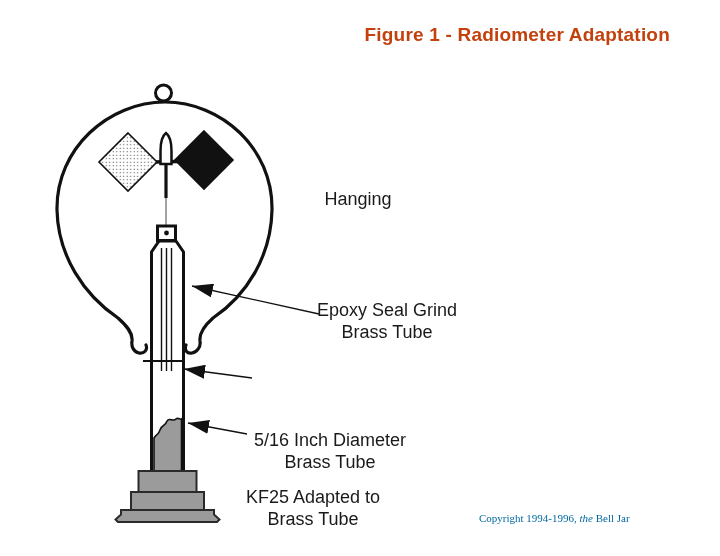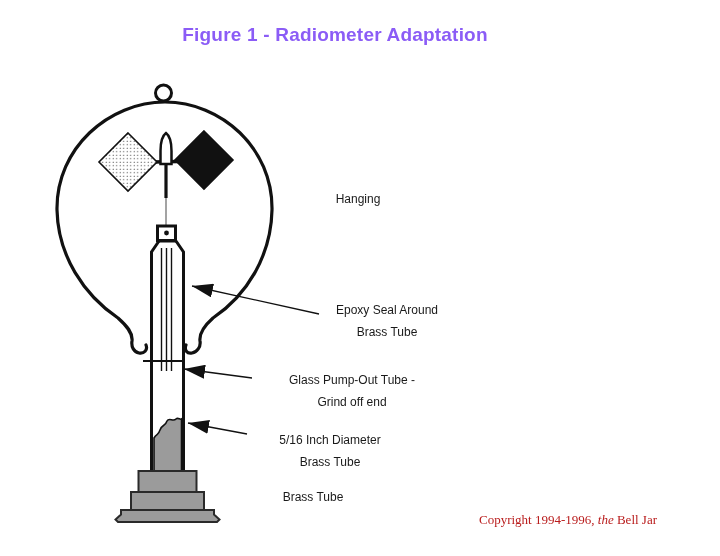--- a/index.html
+++ b/index.html
@@ -3,37 +3,37 @@
 <meta charset="utf-8">
 <style>
   html, body { margin: 0; padding: 0; background: #ffffff; }
   .page {
     position: relative; width: 720px; height: 556px;
     background: #ffffff; overflow: hidden;
     font-family: "Liberation Sans", sans-serif; color: #111;
   }
   .fig-title {
     position: absolute; top: 24px; left: 0; width: 670px;
-    text-align: center; font-size: 19px; font-weight: 600;
-    letter-spacing: 0.2px; color: #8b5cf6;
+    text-align: right; font-size: 19px; font-weight: 600;
+    letter-spacing: 0.2px; color: #c2410c;
   }
   .diagram-svg { position: absolute; left: 0; top: 0; }
   .callout {
     position: absolute; width: 220px; text-align: center;
-    font-size: 12px; line-height: 22px; color: #1a1a1a; white-space: nowrap;
+    font-size: 18px; line-height: 22px; color: #1a1a1a; white-space: nowrap;
   }
   .callout div { white-space: nowrap; }
   .co-hanging { left: 248px; top: 188px; }
   .co-epoxy   { left: 277px; top: 299px; }
   .co-pumpout { left: 242px; top: 369px; }
   .co-brass   { left: 220px; top: 423px; margin-top: 6px; }
   .co-kf25    { left: 203px; top: 486px; }
   .copyright {
     position: absolute; left: 479px; top: 512px;
-    font-family: "Liberation Serif", serif; font-size: 13px; color: #b91c1c;
+    font-family: "Liberation Serif", serif; font-size: 11px; color: #0369a1;
     white-space: nowrap;
   }
   .copyright .article { font-style: italic; }
 </style>
 </head>
 <body>
 
 <div class="page">
 
   <div class="fig-title">Figure 1 - Radiometer Adaptation</div>
@@ -102,35 +102,32 @@
     <line x1="319" y1="314" x2="192" y2="286" stroke="#111111" stroke-width="1.3" marker-end="url(#ah)"></line>
     <line x1="252" y1="378" x2="184" y2="369" stroke="#111111" stroke-width="1.3" marker-end="url(#ah)"></line>
     <line x1="247" y1="434" x2="188" y2="423" stroke="#111111" stroke-width="1.3" marker-end="url(#ah)"></line>
   </svg>
 
   <div class="callout co-hanging">
     <div>Hanging</div>
   </div>
 
   <div class="callout co-epoxy">
-    <div>Epoxy Seal Around</div>
+    <div>Epoxy Seal Grind</div>
     <div>Brass Tube</div>
   </div>
 
-  <div class="callout co-pumpout">
-    <div>Glass Pump-Out Tube -</div>
-    <div>Grind off end</div>
-  </div>
 
   <div class="callout co-brass">
     <div>5/16 Inch Diameter</div>
     <div>Brass Tube</div>
   </div>
 
   <div class="callout co-kf25">
+    <div>KF25 Adapted to</div>
     <div>Brass Tube</div>
   </div>
 
   <div class="copyright">
     <span>Copyright 1994-1996,</span>
     <span class="article">the</span>
     <span>Bell Jar</span>
   </div>
 
 </div>

